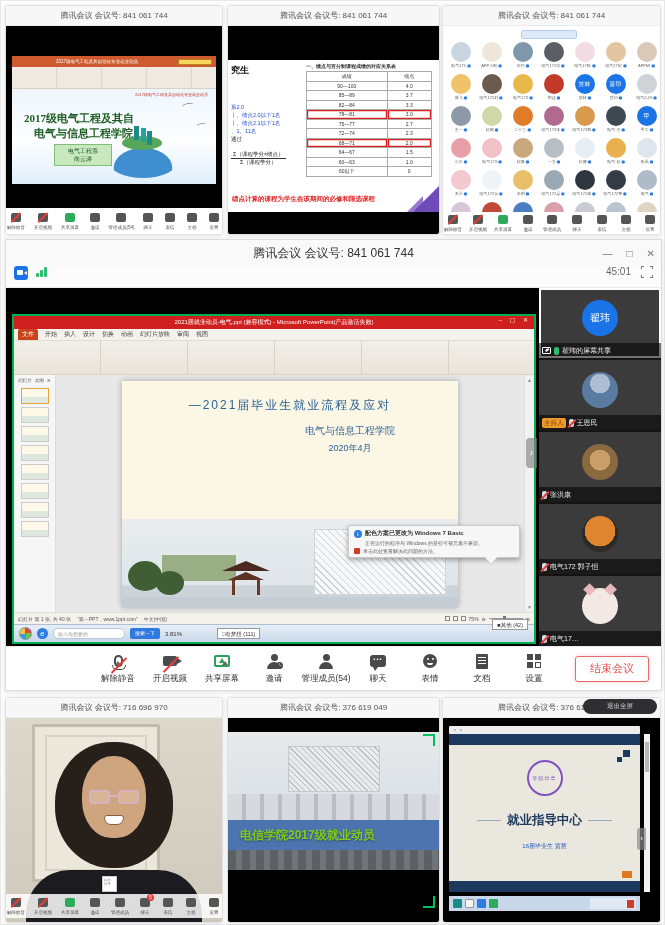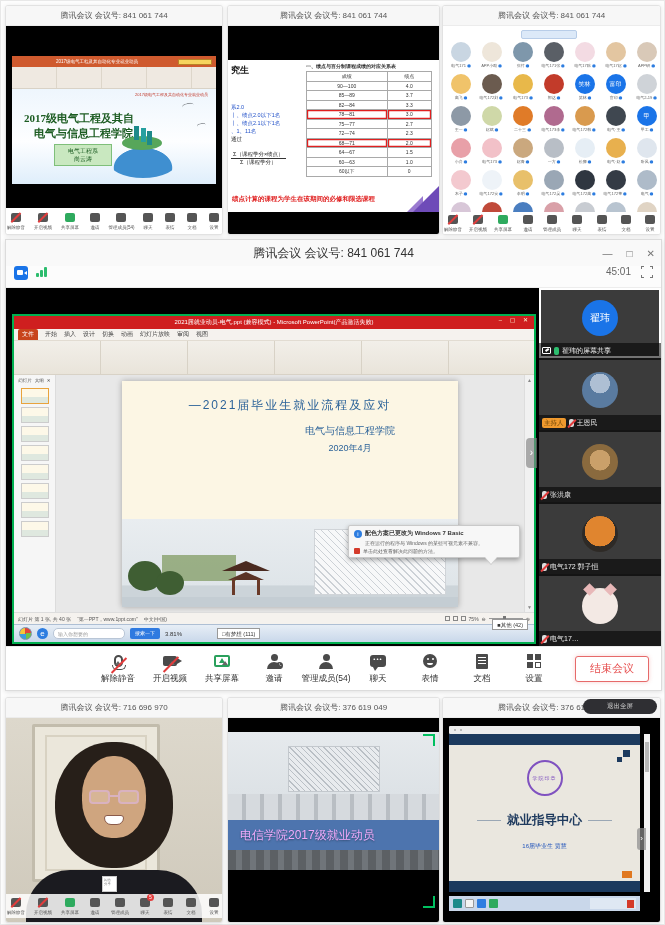--- a/index.html
+++ b/index.html
@@ -182,21 +182,21 @@
 .mouth{position:absolute;left:50%;transform:translateX(-50%);bottom:13px;width:20px;height:10px;background:#fff;border:1.5px solid #8a5a4a;border-radius:3px 3px 7px 7px}
 .pbody4{position:absolute;left:50%;transform:translateX(-50%);bottom:0;width:176px;height:52px;background:#1b1b20;border-radius:44px 44px 0 0;z-index:3}
 .p4tip{position:absolute;left:96px;bottom:30px;width:15px;height:16px;background:#fff;border:1px solid #ccc;box-shadow:0 1px 2px rgba(0,0,0,.3);z-index:6;font-size:3.5px;color:#777;padding:1px;line-height:4px}
 
 #p5body{position:absolute;left:0;top:20px;right:0;bottom:0;background:#000}
 .p5slide{position:absolute;left:0;top:14px;right:0;height:178px;overflow:hidden}
 .p5sky{position:absolute;left:0;right:0;top:0;height:62px;background:linear-gradient(#e6eaed,#dde2e6)}
 .p5bld{position:absolute;left:50%;transform:translateX(-50%);top:14px;width:92px;height:46px;background:repeating-linear-gradient(45deg,#e8ebee 0 3px,#b9bfc5 3px 4px),repeating-linear-gradient(-45deg,transparent 0 3px,#b9bfc5 3px 4px);background-color:#dfe3e7;border:1px solid #c3c8cd}
 .p5roofs{position:absolute;left:0;right:0;top:62px;height:26px;background:repeating-linear-gradient(90deg,#d6dade 0 14px,#b9bec3 14px 18px)}
 .p5banner{position:absolute;left:0;right:0;top:88px;height:30px;background:rgba(88,132,198,.88);display:flex;align-items:center;padding-left:12px}
-.p5bannertxt{color:#f0abfc;font-size:12px;font-weight:normal;text-shadow:0 1px 2px rgba(0,0,0,.4);white-space:nowrap}
+.p5bannertxt{color:#84cc16;font-size:12px;font-weight:bold;text-shadow:0 1px 2px rgba(0,0,0,.4);white-space:nowrap}
 .p5trees{position:absolute;left:0;right:0;top:118px;height:20px;background:repeating-linear-gradient(90deg,#5c6064 0 8px,#70757a 8px 14px)}
 .p5footer{position:absolute;left:0;right:0;top:138px;bottom:0;background:#5470b8;display:flex;flex-direction:column;align-items:center;justify-content:center;gap:4px}
 .p5f1{color:#fff;font-size:8px}
 .p5f2{color:#fff;font-size:8.5px;font-weight:bold}
 .gcorner{position:absolute;width:12px;height:12px;z-index:5}
 .gcorner.tr{border-top:2px solid #00c060;border-right:2px solid #00c060}
 .gcorner.br{border-bottom:2px solid #00c060;border-right:2px solid #00c060}
 
 #p6body{position:absolute;left:0;top:20px;right:0;bottom:0;background:#000}
 .p6btn{position:absolute;top:1px;right:3px;width:74px;height:15px;background:#2f2f33;border-radius:8px;color:#d5d5d5;font-size:6.5px;display:flex;align-items:center;justify-content:center;z-index:9}

